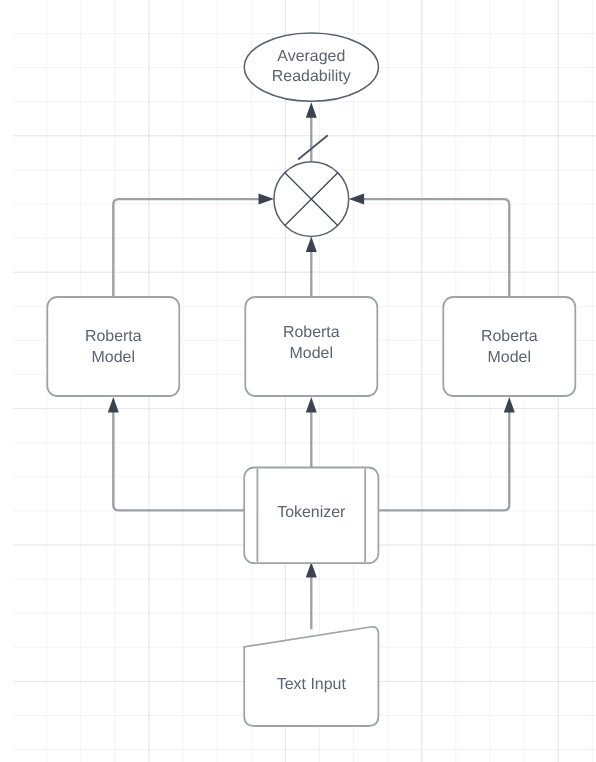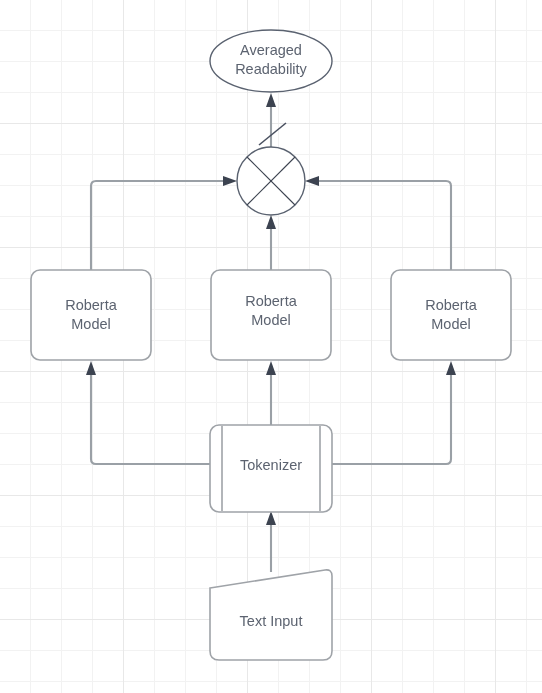--- a/index.html
+++ b/index.html
@@ -5,21 +5,21 @@
   * { margin:0; padding:0; box-sizing:border-box; }
   html,body{ background:#ffffff; }
   body{
     width:542px; height:693px;
     font-family:"Liberation Sans", sans-serif;
     overflow:hidden;
     position:relative;
   }
   #canvas{
     position:absolute; inset:0;
-    width:435px; height:693px;
+    width:435px; height:693px;margin-left:12px;
   }
   .grid-bg{
     position:absolute; left:0; top:0; width:542px; height:693px;
     background-color:#ffffff;
     background-image:
       linear-gradient(to right, #e8e8e8 1px, transparent 1px),
       linear-gradient(to bottom, #e8e8e8 1px, transparent 1px),
       linear-gradient(to right, #f2f2f2 1px, transparent 1px),
       linear-gradient(to bottom, #f2f2f2 1px, transparent 1px);
     background-size:

